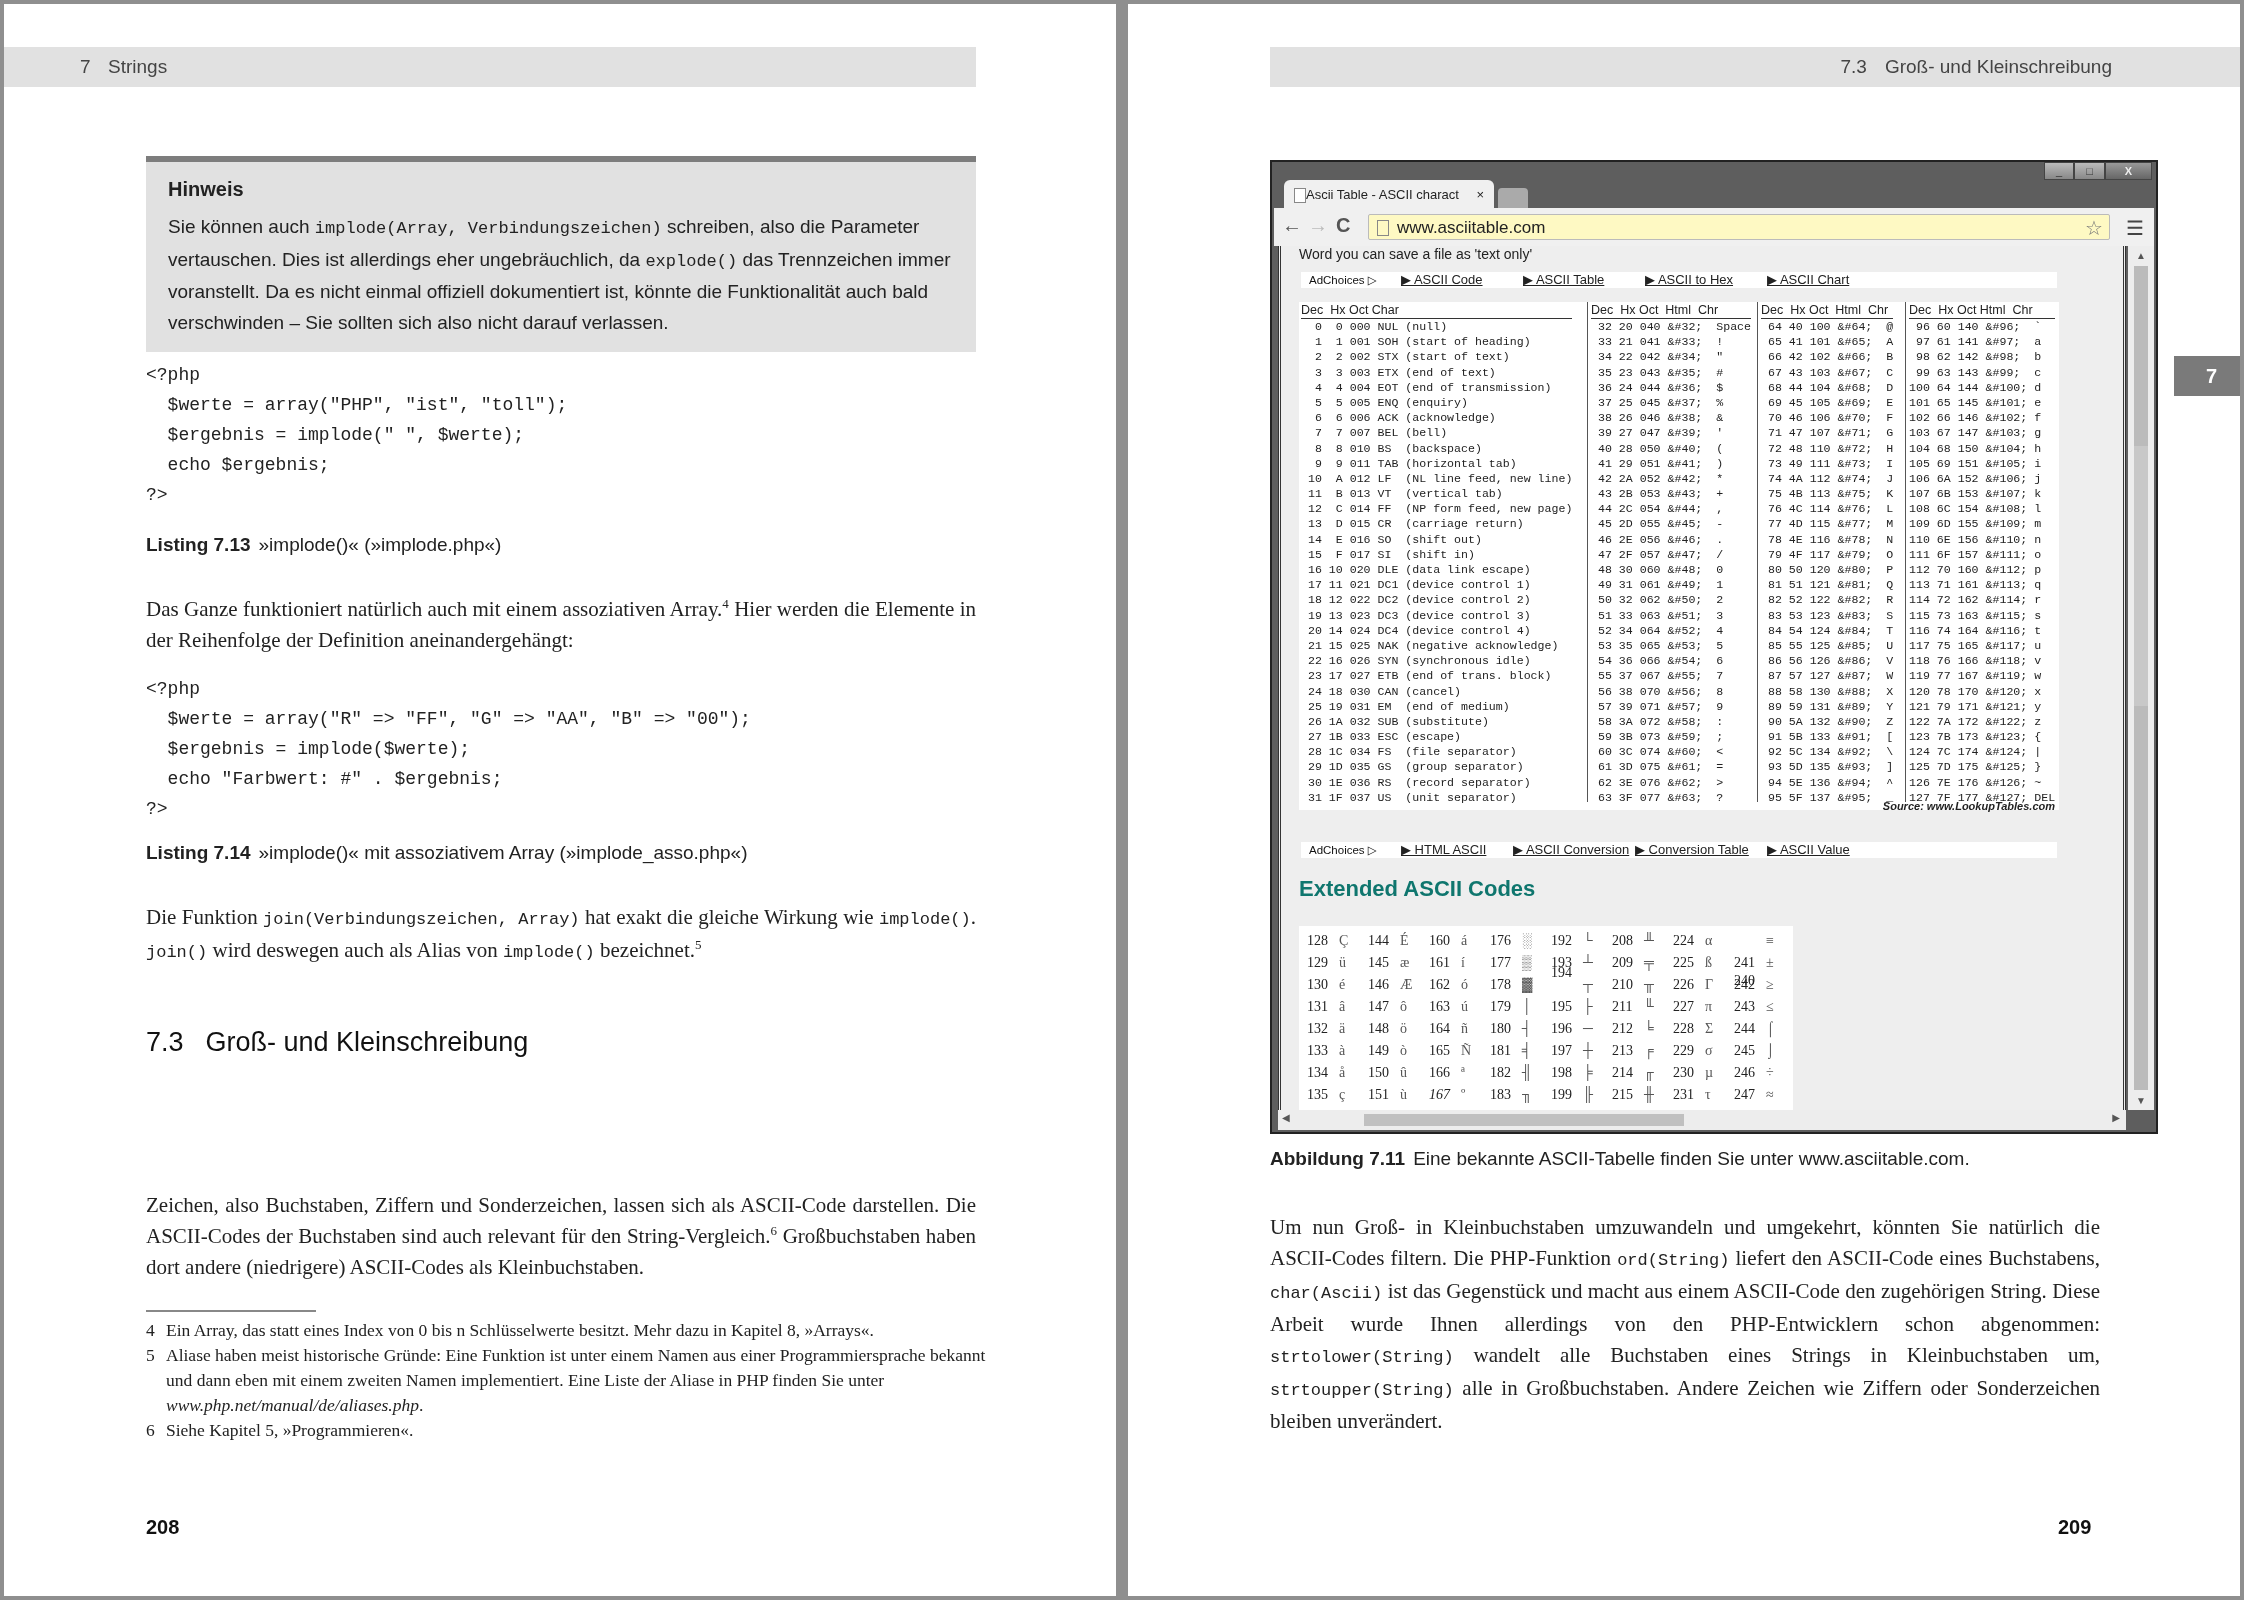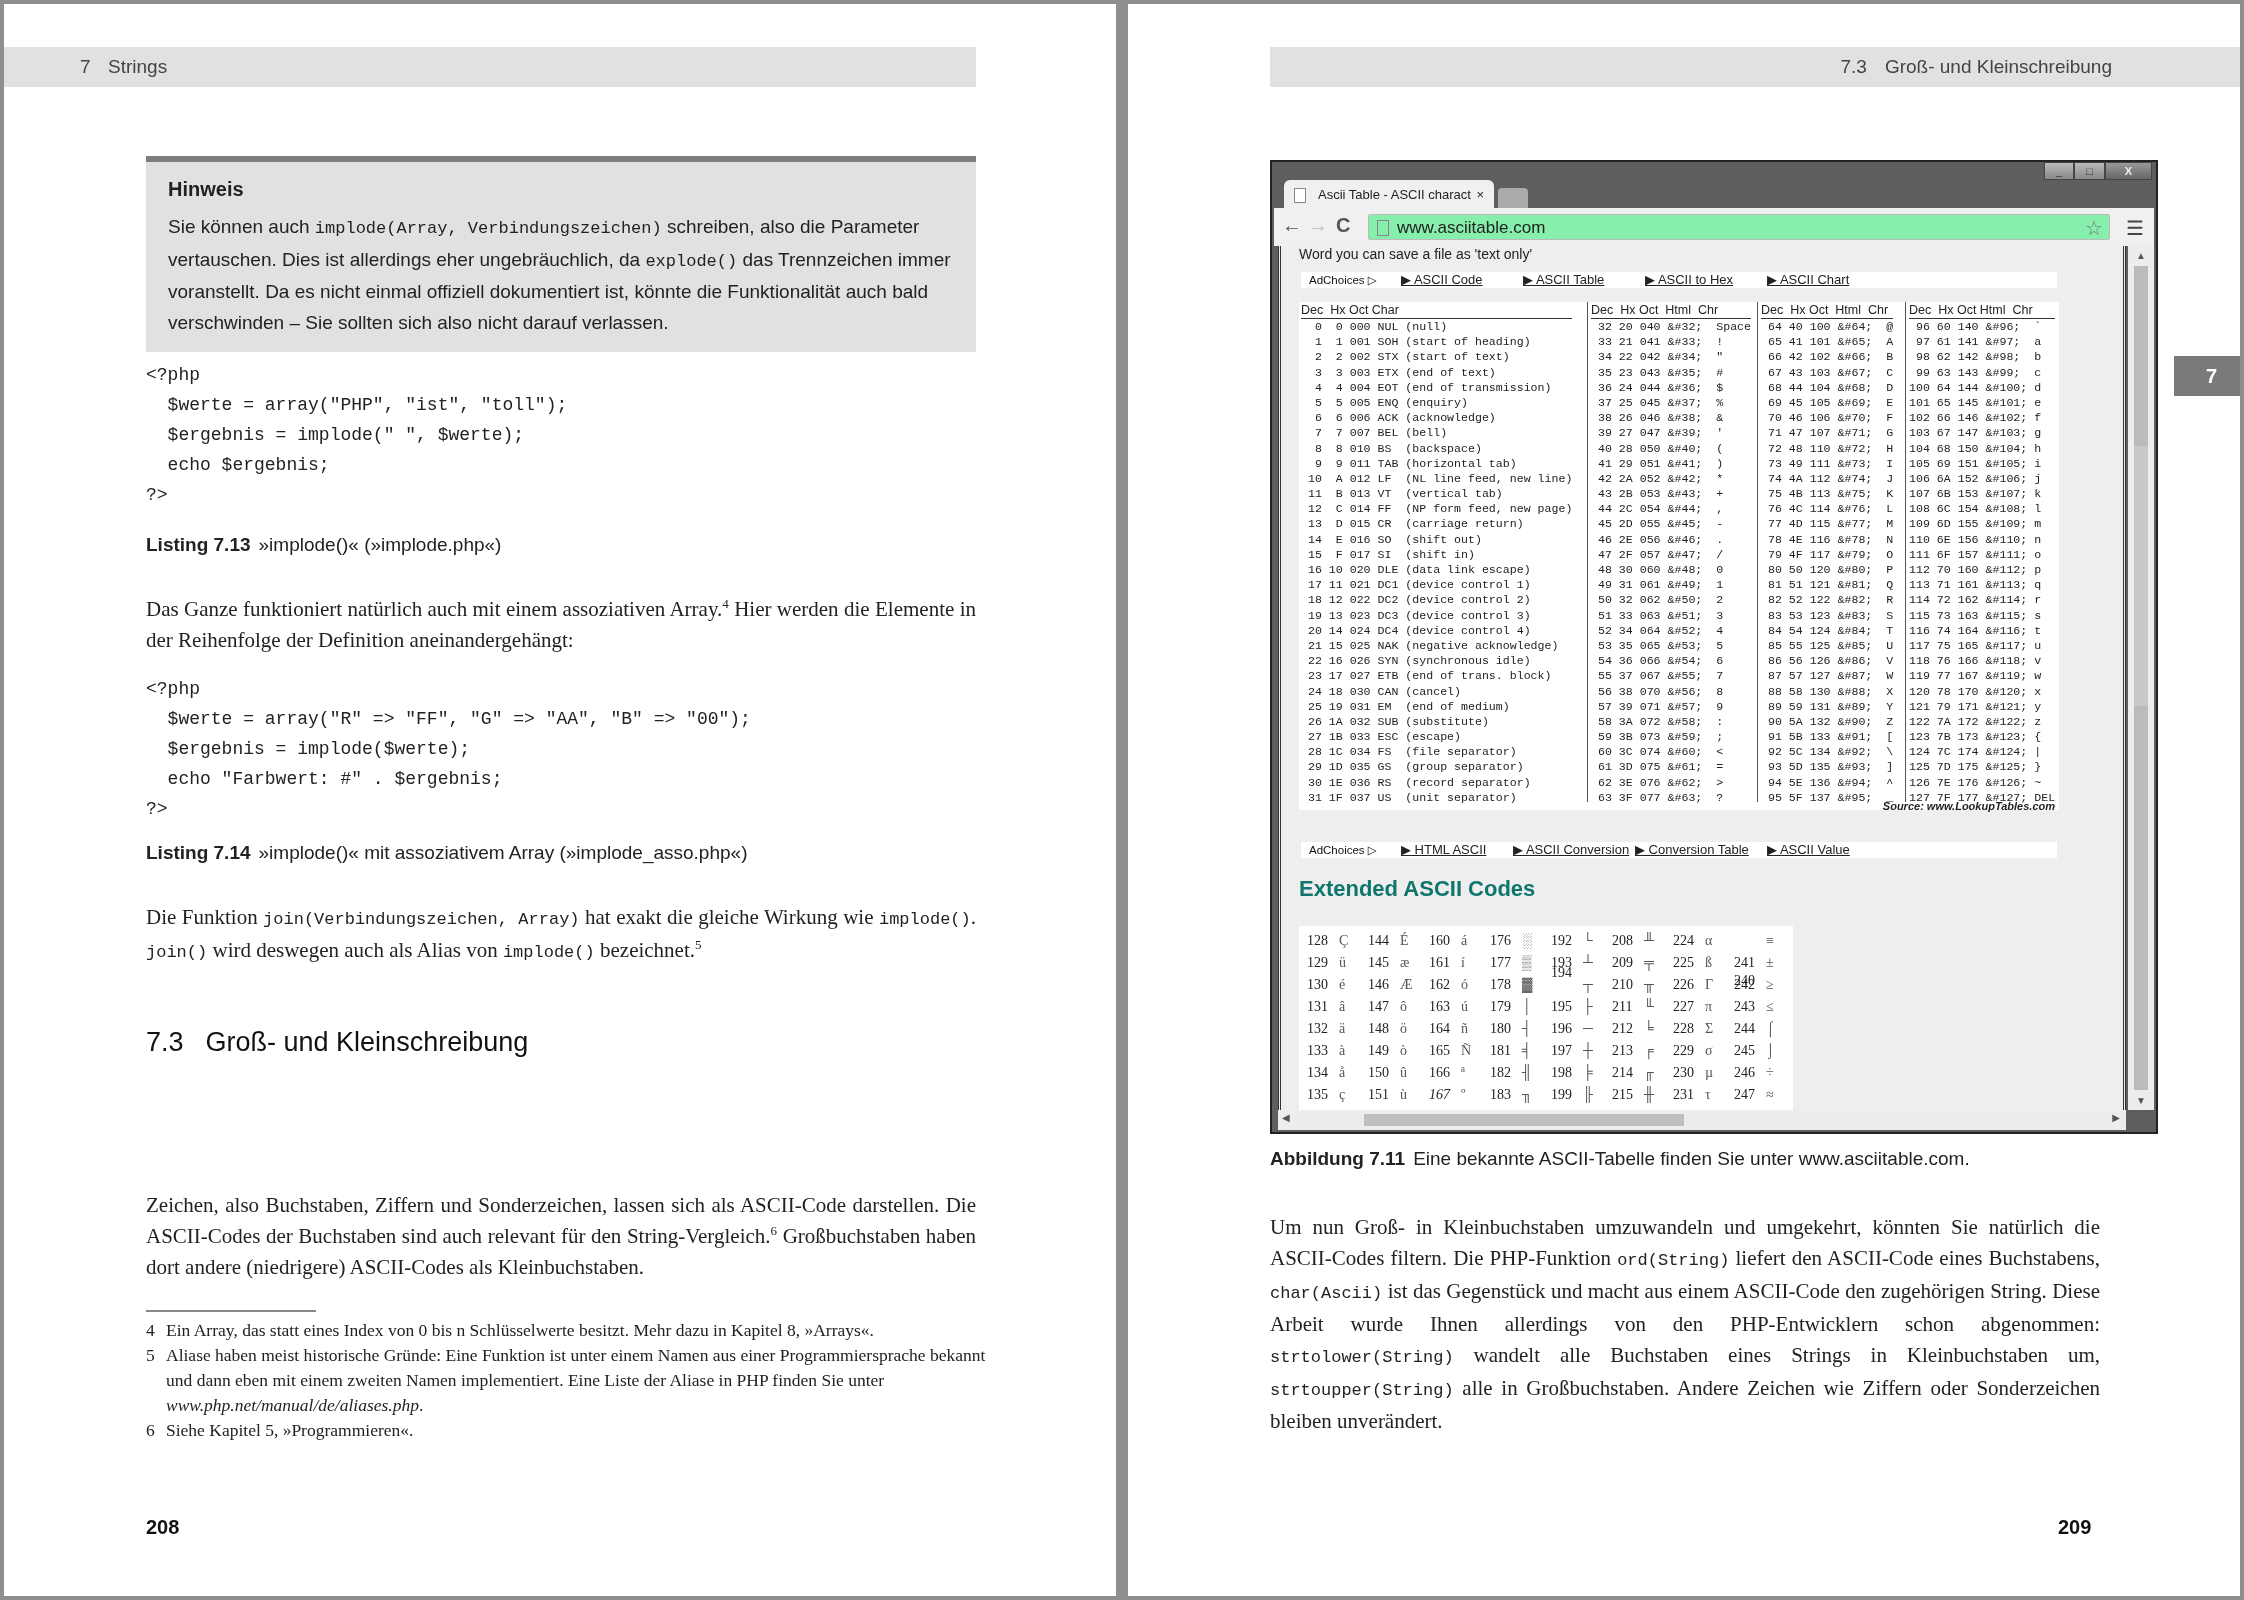--- a/index.html
+++ b/index.html
@@ -44,27 +44,27 @@
              font-family:"Liberation Sans", sans-serif; font-weight:bold; font-size:20px; line-height:40px; padding-left:32px; box-sizing:border-box; }
 
   
   .browser { position:absolute; left:142px; top:156px; width:888px; height:974px; background:#5e5e5e;
              border:2px solid #222; box-sizing:border-box; overflow:hidden;
              font-family:"Liberation Sans", sans-serif; }
   .winbtns { position:absolute; right:4px; top:0; width:108px; height:18px; display:flex; }
   .winbtns div { flex:1; border:1px solid #444; background:linear-gradient(#bbb,#888); height:16px; font-size:11px; text-align:center; line-height:16px; color:#333; }
   .winbtns .close { flex:1.6; background:linear-gradient(#999,#666); color:#eee; font-weight:bold; }
   .tab { position:absolute; left:12px; top:18px; width:210px; height:30px; background:#f0f0f0; border-radius:6px 6px 0 0;
-         font-size:13px; line-height:30px; padding-left:34px; box-sizing:border-box; color:#222; }
+         font-size:13px; line-height:30px; padding-left:22px; box-sizing:border-box; color:#222; }
   .tab .page-ic { position:absolute; left:10px; top:8px; width:10px; height:13px; border:1px solid #888; background:#fff; }
   .tab .x { position:absolute; right:10px; top:0; font-size:13px; }
   .newtab { position:absolute; left:226px; top:26px; width:30px; height:20px; background:#aaa; border-radius:4px 4px 0 0; }
   .toolbar { position:absolute; left:2px; right:2px; top:46px; height:38px; background:#f0f0f0; }
   .navbtn { position:absolute; top:6px; font-size:20px; color:#555; }
-  .omnibox { position:absolute; left:94px; right:44px; top:6px; height:26px; background:#86efac; border:1px solid #bbb; border-radius:2px;
+  .omnibox { position:absolute; left:94px; right:44px; top:6px; height:26px; background:#fef9c3; border:1px solid #bbb; border-radius:2px;
              font-size:17px; line-height:26px; padding-left:28px; box-sizing:border-box; color:#222; }
   .omnibox .page-ic { position:absolute; left:8px; top:5px; width:10px; height:14px; border:1px solid #888; }
   .omnibox .star { position:absolute; right:6px; top:0; font-size:20px; color:#777; }
   .menuic { position:absolute; right:10px; top:8px; font-size:20px; color:#444; }
   .viewport { position:absolute; left:6px; right:30px; top:84px; bottom:22px; background:#eeeeee; border-left:3px double #333; border-right:3px double #333; overflow:hidden; }
   .vscroll { position:absolute; right:2px; top:84px; width:26px; bottom:22px; background:#ededed; }
   .vscroll .track { position:absolute; left:6px; width:14px; top:20px; bottom:20px; background:#bbb; }
   .vscroll .thumb { position:absolute; left:6px; width:14px; top:200px; height:260px; background:#c8c8c8; }
   .vscroll .up, .vscroll .down { position:absolute; left:8px; font-size:10px; color:#555; }
   .vscroll .up { top:4px; } .vscroll .down { bottom:4px; }

